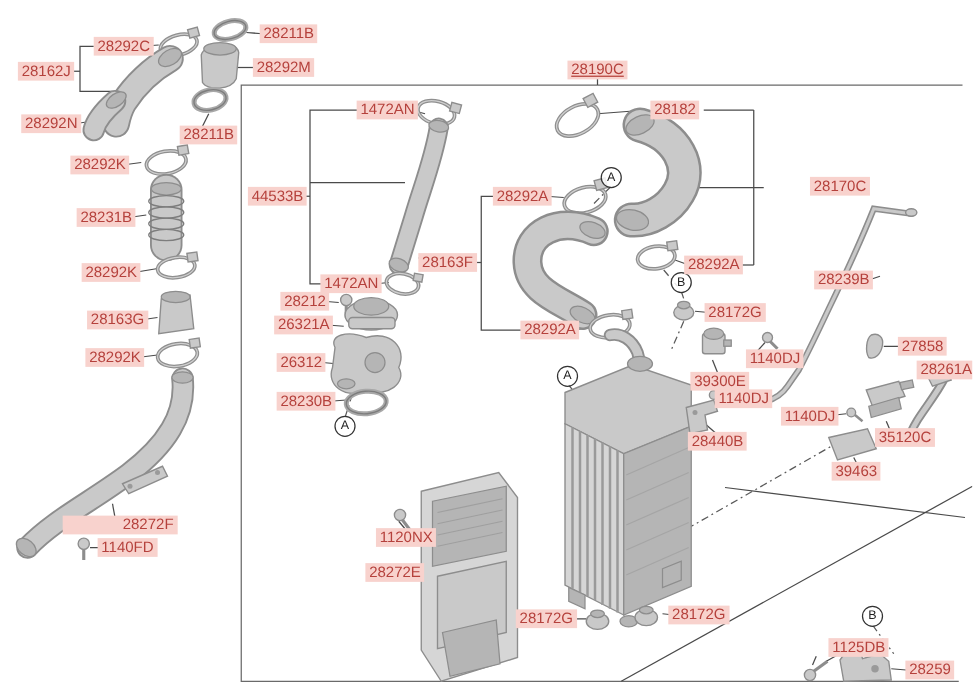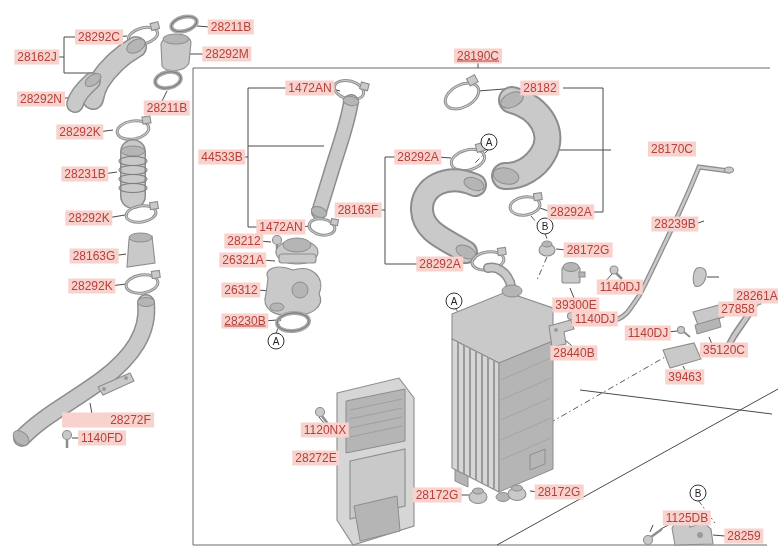--- a/index.html
+++ b/index.html
@@ -365,39 +365,39 @@
       <div class="plabel" style="left: 231px; top: 27px;">28211B</div>
       <div class="plabel" style="left: 37px; top: 57px;">28162J</div>
       <div class="plabel" style="left: 227px; top: 54px;">28292M</div>
       <div class="plabel" style="left: 41px; top: 99px;">28292N</div>
       <div class="plabel" style="left: 167px; top: 108px;">28211B</div>
       <div class="plabel" style="left: 80px; top: 132px;">28292K</div>
       <div class="plabel" style="left: 85px; top: 174px;">28231B</div>
       <div class="plabel" style="left: 89px; top: 218px;">28292K</div>
       <div class="plabel" style="left: 94px; top: 256px;">28163G</div>
       <div class="plabel" style="left: 92px; top: 286px;">28292K</div>
-      <div class="plabel" style="left: 108px; top: 420px; padding-left: 48px;">28272F</div>
+      <div class="plabel" style="left: 96px; top: 420px; padding-left: 48px;">28272F</div>
       <div class="plabel" style="left: 102px; top: 438px;">1140FD</div>
       <div class="plabel" style="left: 310px; top: 88px;">1472AN</div>
       <div class="plabel" style="left: 222px; top: 157px;">44533B</div>
       <div class="plabel" style="left: 358px; top: 210px;">28163F</div>
       <div class="plabel" style="left: 281px; top: 227px;">1472AN</div>
       <div class="plabel" style="left: 244px; top: 241px;">28212</div>
       <div class="plabel" style="left: 243px; top: 260px;">26321A</div>
       <div class="plabel" style="left: 241px; top: 290px;">26312</div>
-      <div class="plabel" style="left: 245px; top: 321px; text-decoration: underline;">28230B</div>
+      <div class="plabel" style="left: 245px; top: 321px;">28230B</div>
       <div class="plabel" style="left: 478px; top: 56px; text-decoration: underline;">28190C</div>
       <div class="plabel" style="left: 540px; top: 88px;">28182</div>
       <div class="plabel" style="left: 632px; top: 149px; margin-left: 40px;">28170C</div>
       <div class="plabel" style="left: 418px; top: 157px;">28292A</div>
       <div class="plabel" style="left: 571px; top: 212px;">28292A</div>
       <div class="plabel" style="left: 440px; top: 264px;">28292A</div>
       <div class="plabel" style="left: 588px; top: 250px;">28172G</div>
       <div class="plabel" style="left: 675px; top: 224px; text-align: right;">28239B</div>
-      <div class="plabel" style="left: 738px; top: 277px; margin-top: 32px;">27858</div>
+      <div class="plabel" style="left: 738px; top: 277px;">27858</div>
       <div class="plabel" style="left: 757px; top: 296px;">28261A</div>
       <div class="plabel" style="left: 620px; top: 287px;">1140DJ</div>
       <div class="plabel" style="left: 576px; top: 305px;">39300E</div>
       <div class="plabel" style="left: 595px; top: 319px;">1140DJ</div>
       <div class="plabel" style="left: 648px; top: 333px;">1140DJ</div>
       <div class="plabel" style="left: 574px; top: 353px;">28440B</div>
       <div class="plabel" style="left: 724px; top: 350px;">35120C</div>
       <div class="plabel" style="left: 685px; top: 377px;">39463</div>
       <div class="plabel" style="left: 325px; top: 430px;">1120NX</div>
       <div class="plabel" style="left: 316px; top: 458px;">28272E</div>

